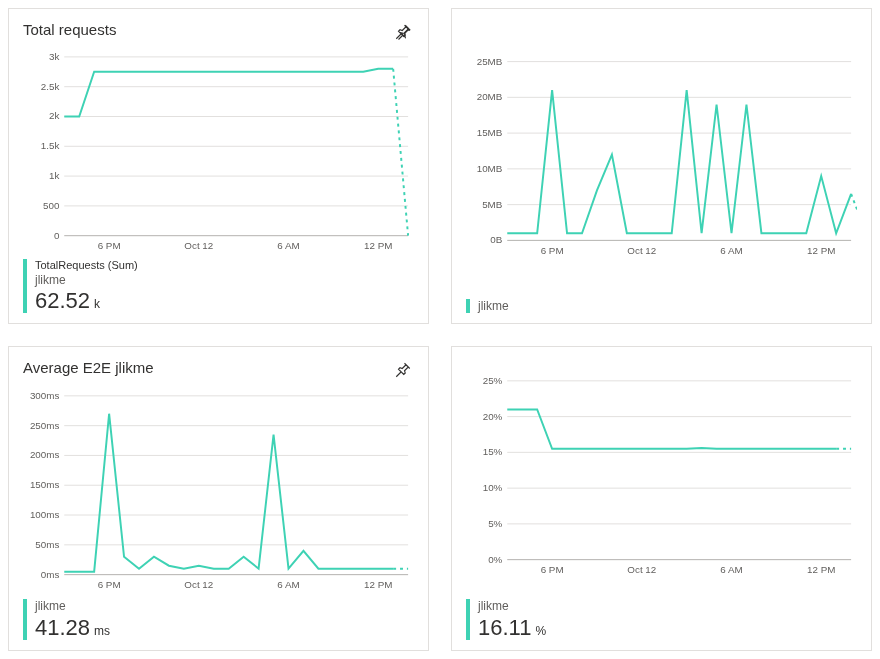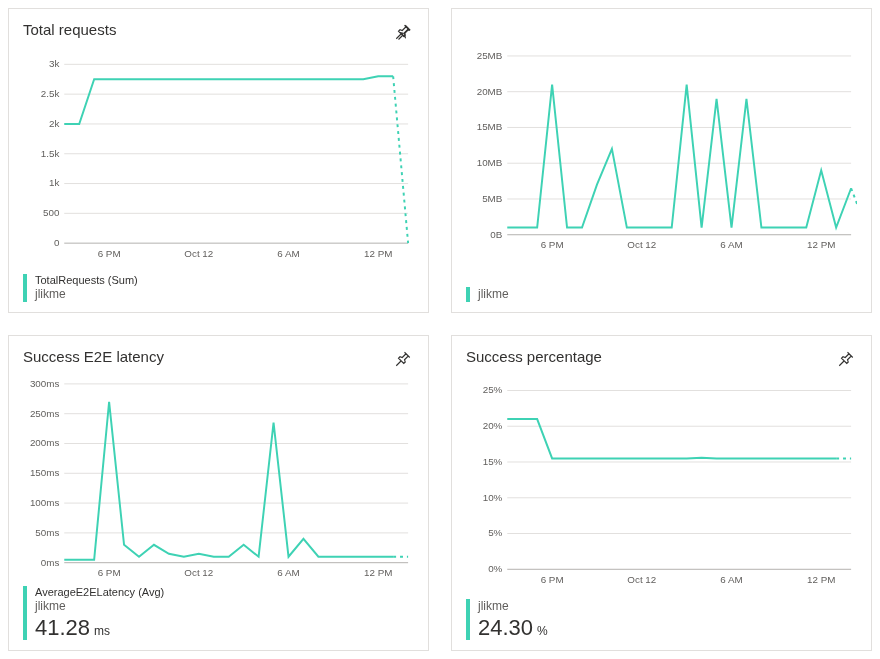--- a/index.html
+++ b/index.html
@@ -100,20 +100,23 @@
           <text x="178.95652173913044" y="202" text-anchor="middle" class="axis-text">Oct 12</text>
           <text x="270.2608695652174" y="202" text-anchor="middle" class="axis-text">6 AM</text>
           <text x="361.5652173913043" y="202" text-anchor="middle" class="axis-text">12 PM</text>
           <path d="M42 66.66666666666667 L57.21739130434783 66.66666666666667 L72.43478260869566 21.16666666666667 L87.65217391304347 21.16666666666667 L102.86956521739131 21.16666666666667 L118.08695652173913 21.16666666666667 L133.30434782608694 21.16666666666667 L148.5217391304348 21.16666666666667 L163.73913043478262 21.16666666666667 L178.95652173913044 21.16666666666667 L194.17391304347825 21.16666666666667 L209.3913043478261 21.16666666666667 L224.6086956521739 21.16666666666667 L239.82608695652172 21.16666666666667 L255.0434782608696 21.16666666666667 L270.2608695652174 21.16666666666667 L285.47826086956525 21.16666666666667 L300.695652173913 21.16666666666667 L315.9130434782609 21.16666666666667 L331.1304347826087 21.16666666666667 L346.3478260869565 21.16666666666667 L361.5652173913043 18.133333333333333 L376.7826086956522 18.133333333333333 " class="data-line"></path>
           <path d="M376.7826086956522 18.133333333333333 L392 188 " class="data-line-dashed"></path>
         </svg>
     </div>
     <div class="summary">
       <div class="summary-metric">TotalRequests (Sum)</div>
       <div class="summary-sub">jlikme</div>
+      <div class="summary-value">
+        <span>62.52</span><span class="summary-unit">k</span>
+      </div>
     </div>
   </div>
 
   <div class="tile">
     <div class="chart-area">
       <svg class="chart-svg" viewBox="0 0 398 206">
           <line x1="42" x2="392" y1="188" y2="188" class="base-line"></line>
           <text x="37" y="191" text-anchor="end" class="axis-text">0B</text>
           <line x1="42" x2="392" y1="151.6" y2="151.6" class="grid-line"></line>
           <text x="37" y="154.6" text-anchor="end" class="axis-text">5MB</text>
@@ -133,21 +136,21 @@
           <path d="M392 140.68 L407.2173913043478 180.72 " class="data-line-dashed"></path>
         </svg>
     </div>
     <div class="summary">
       <div class="summary-sub">jlikme</div>
     </div>
   </div>
 
   <div class="tile">
     <div class="tile-header">
-      <span class="tile-title">Success E2E latency</span>
+      <span class="tile-title">Average E2E jlikme</span>
       <div class="pin-btn">
         <svg width="18" height="18" viewBox="0 0 24 24" fill="none" stroke="#323130" stroke-width="1.5">
           <path d="M14 3l7 7M16 5l-5 5-3-1-2 2 7 7 2-2-1-3 5-5M9 15l-6 6"></path>
         </svg>
       </div>
     </div>
     <div class="chart-area">
       <svg class="chart-svg" viewBox="0 0 398 206">
           <line x1="42" x2="392" y1="188" y2="188" class="base-line"></line>
           <text x="37" y="191" text-anchor="end" class="axis-text">0ms</text>
@@ -165,37 +168,28 @@
           <text x="37" y="9" text-anchor="end" class="axis-text">300ms</text>
           <text x="87.65217391304347" y="202" text-anchor="middle" class="axis-text">6 PM</text>
           <text x="178.95652173913044" y="202" text-anchor="middle" class="axis-text">Oct 12</text>
           <text x="270.2608695652174" y="202" text-anchor="middle" class="axis-text">6 AM</text>
           <text x="361.5652173913043" y="202" text-anchor="middle" class="axis-text">12 PM</text>
           <path d="M42 184.96666666666667 L57.21739130434783 184.96666666666667 L72.43478260869566 184.96666666666667 L87.65217391304347 24.199999999999996 L102.86956521739131 169.8 L118.08695652173913 181.93333333333334 L133.30434782608694 169.8 L148.5217391304348 178.9 L163.73913043478262 181.93333333333334 L178.95652173913044 178.9 L194.17391304347825 181.93333333333334 L209.3913043478261 181.93333333333334 L224.6086956521739 169.8 L239.82608695652172 181.93333333333334 L255.0434782608696 45.43333333333334 L270.2608695652174 181.93333333333334 L285.47826086956525 163.73333333333335 L300.695652173913 181.93333333333334 L315.9130434782609 181.93333333333334 L331.1304347826087 181.93333333333334 L346.3478260869565 181.93333333333334 L361.5652173913043 181.93333333333334 L376.7826086956522 181.93333333333334 " class="data-line"></path>
           <path d="M376.7826086956522 181.93333333333334 L392 181.93333333333334 " class="data-line-dashed"></path>
         </svg>
     </div>
     <div class="summary">
-      <div class="summary-metric">AverageE2ELatency (Avg)</div>
       <div class="summary-sub">jlikme</div>
       <div class="summary-value">
         <span>41.28</span><span class="summary-unit">ms</span>
       </div>
     </div>
   </div>
 
   <div class="tile">
-    <div class="tile-header">
-      <span class="tile-title">Success percentage</span>
-      <div class="pin-btn">
-        <svg width="18" height="18" viewBox="0 0 24 24" fill="none" stroke="#323130" stroke-width="1.5">
-          <path d="M14 3l7 7M16 5l-5 5-3-1-2 2 7 7 2-2-1-3 5-5M9 15l-6 6"></path>
-        </svg>
-      </div>
-    </div>
     <div class="chart-area">
       <svg class="chart-svg" viewBox="0 0 398 206">
           <line x1="42" x2="392" y1="188" y2="188" class="base-line"></line>
           <text x="37" y="191" text-anchor="end" class="axis-text">0%</text>
           <line x1="42" x2="392" y1="151.6" y2="151.6" class="grid-line"></line>
           <text x="37" y="154.6" text-anchor="end" class="axis-text">5%</text>
           <line x1="42" x2="392" y1="115.2" y2="115.2" class="grid-line"></line>
           <text x="37" y="118.2" text-anchor="end" class="axis-text">10%</text>
           <line x1="42" x2="392" y1="78.8" y2="78.8" class="grid-line"></line>
           <text x="37" y="81.8" text-anchor="end" class="axis-text">15%</text>
@@ -207,17 +201,17 @@
           <text x="178.95652173913044" y="202" text-anchor="middle" class="axis-text">Oct 12</text>
           <text x="270.2608695652174" y="202" text-anchor="middle" class="axis-text">6 AM</text>
           <text x="361.5652173913043" y="202" text-anchor="middle" class="axis-text">12 PM</text>
           <path d="M42 35.120000000000005 L57.21739130434783 35.120000000000005 L72.43478260869566 35.120000000000005 L87.65217391304347 75.16 L102.86956521739131 75.16 L118.08695652173913 75.16 L133.30434782608694 75.16 L148.5217391304348 75.16 L163.73913043478262 75.16 L178.95652173913044 75.16 L194.17391304347825 75.16 L209.3913043478261 75.16 L224.6086956521739 75.16 L239.82608695652172 74.432 L255.0434782608696 75.16 L270.2608695652174 75.16 L285.47826086956525 75.16 L300.695652173913 75.16 L315.9130434782609 75.16 L331.1304347826087 75.16 L346.3478260869565 75.16 L361.5652173913043 75.16 L376.7826086956522 75.16 " class="data-line"></path>
           <path d="M376.7826086956522 75.16 L392 75.16 " class="data-line-dashed"></path>
         </svg>
     </div>
     <div class="summary">
       <div class="summary-sub">jlikme</div>
       <div class="summary-value">
-        <span>24.30</span><span class="summary-unit">%</span>
+        <span>16.11</span><span class="summary-unit">%</span>
       </div>
     </div>
   </div>
 </div>
 
 </body></html>

